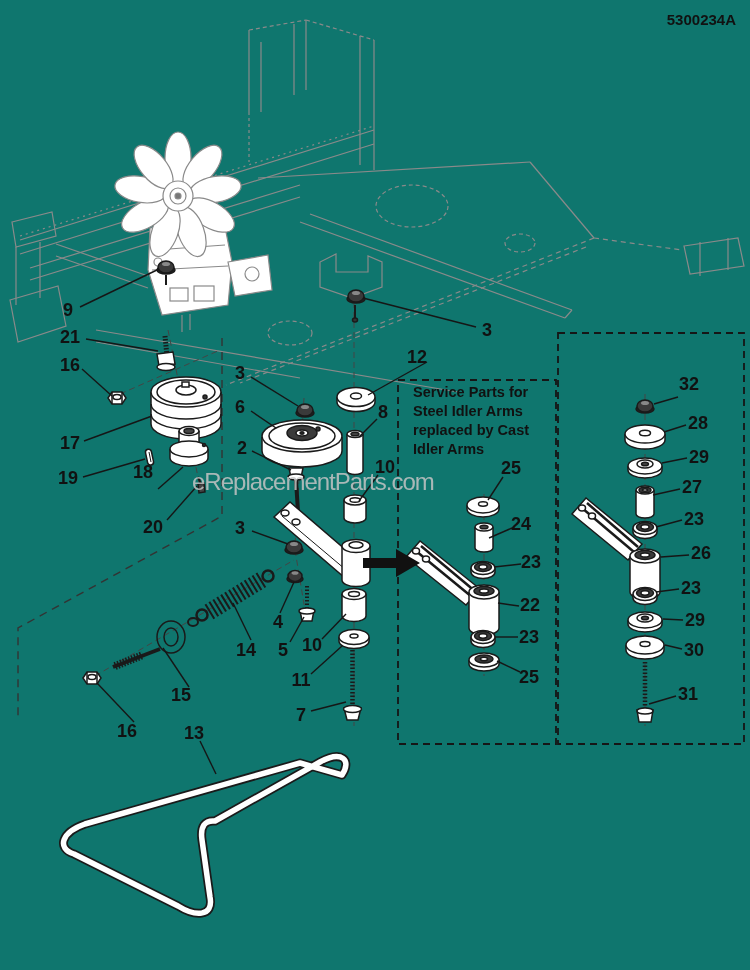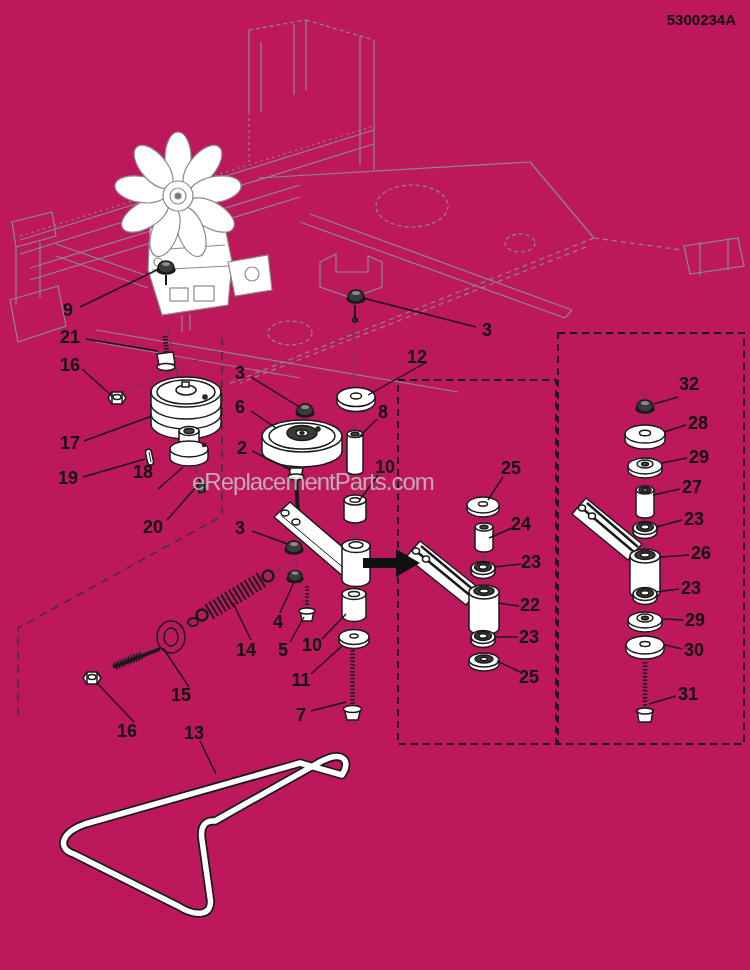--- a/index.html
+++ b/index.html
@@ -1,16 +1,16 @@
 <!DOCTYPE html>
 <html><head>
 <meta charset="utf-8">
 <style>
   html,body{margin:0;padding:0;background:#fff;}
-  .stage{position:relative;width:750px;height:970px;background:#be185d;overflow:hidden;
+  .stage{position:relative;width:750px;height:970px;background:#0f766e;overflow:hidden;
          font-family:"Liberation Sans","DejaVu Sans",sans-serif;}
   .stage svg{position:absolute;left:0;top:0;}
   .doc-number{position:absolute;top:11px;right:14px;font-size:15px;font-weight:bold;color:#111;}
   .watermark{position:absolute;left:192px;top:468px;font-size:24px;letter-spacing:-1px;
              color:#c4c4c4;opacity:.85;white-space:nowrap;z-index:5;}
   .callout{position:absolute;transform:translate(-50%,-50%);font-size:18px;font-weight:bold;
            color:#111;z-index:4;white-space:nowrap;}
   .note{position:absolute;font-size:14.5px;font-weight:bold;color:#111;line-height:19px;z-index:4;}
   .note-service{left:413px;top:383px;width:142px;}
   .note-serial{left:594px;top:337px;width:148px;}
@@ -441,20 +441,26 @@
     <line x1="689" y1="555" x2="661" y2="557"></line>
     <line x1="679" y1="589" x2="656" y2="592"></line>
     <line x1="683" y1="620" x2="663" y2="619"></line>
     <line x1="682" y1="649" x2="665" y2="645"></line>
     <line x1="676" y1="696" x2="649" y2="704"></line>
   </g>
 </svg>
 
 <div class="doc-number">5300234A</div>
 
+<div class="note note-service">
+  <div>Service Parts for</div>
+  <div>Steel Idler Arms</div>
+  <div>replaced by Cast</div>
+  <div>Idler Arms</div>
+</div>
 
 
 <div class="watermark">eReplacementParts.com</div>
 
 <div id="callout-layer">
       <div class="callout" style="left: 68px; top: 310px;">9</div>
       <div class="callout" style="left: 70px; top: 337px;">21</div>
       <div class="callout" style="left: 70px; top: 365px;">16</div>
       <div class="callout" style="left: 70px; top: 443px;">17</div>
       <div class="callout" style="left: 68px; top: 478px;">19</div>

